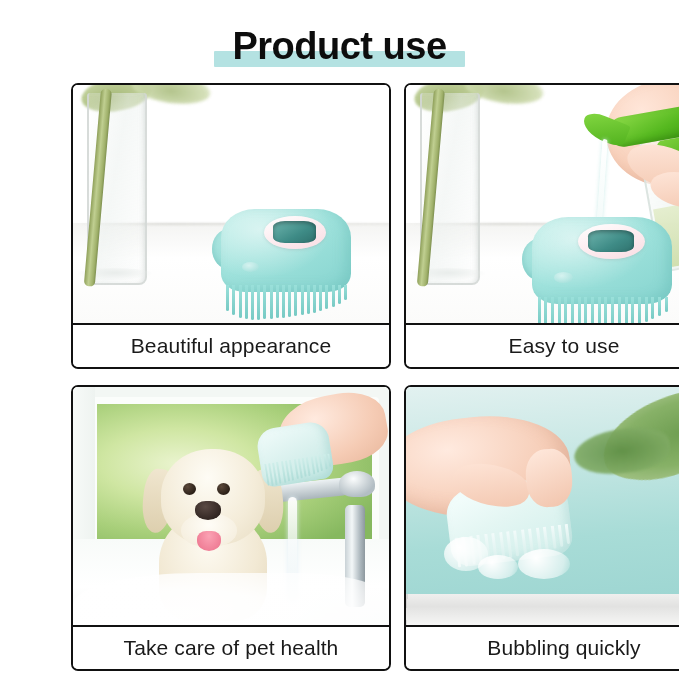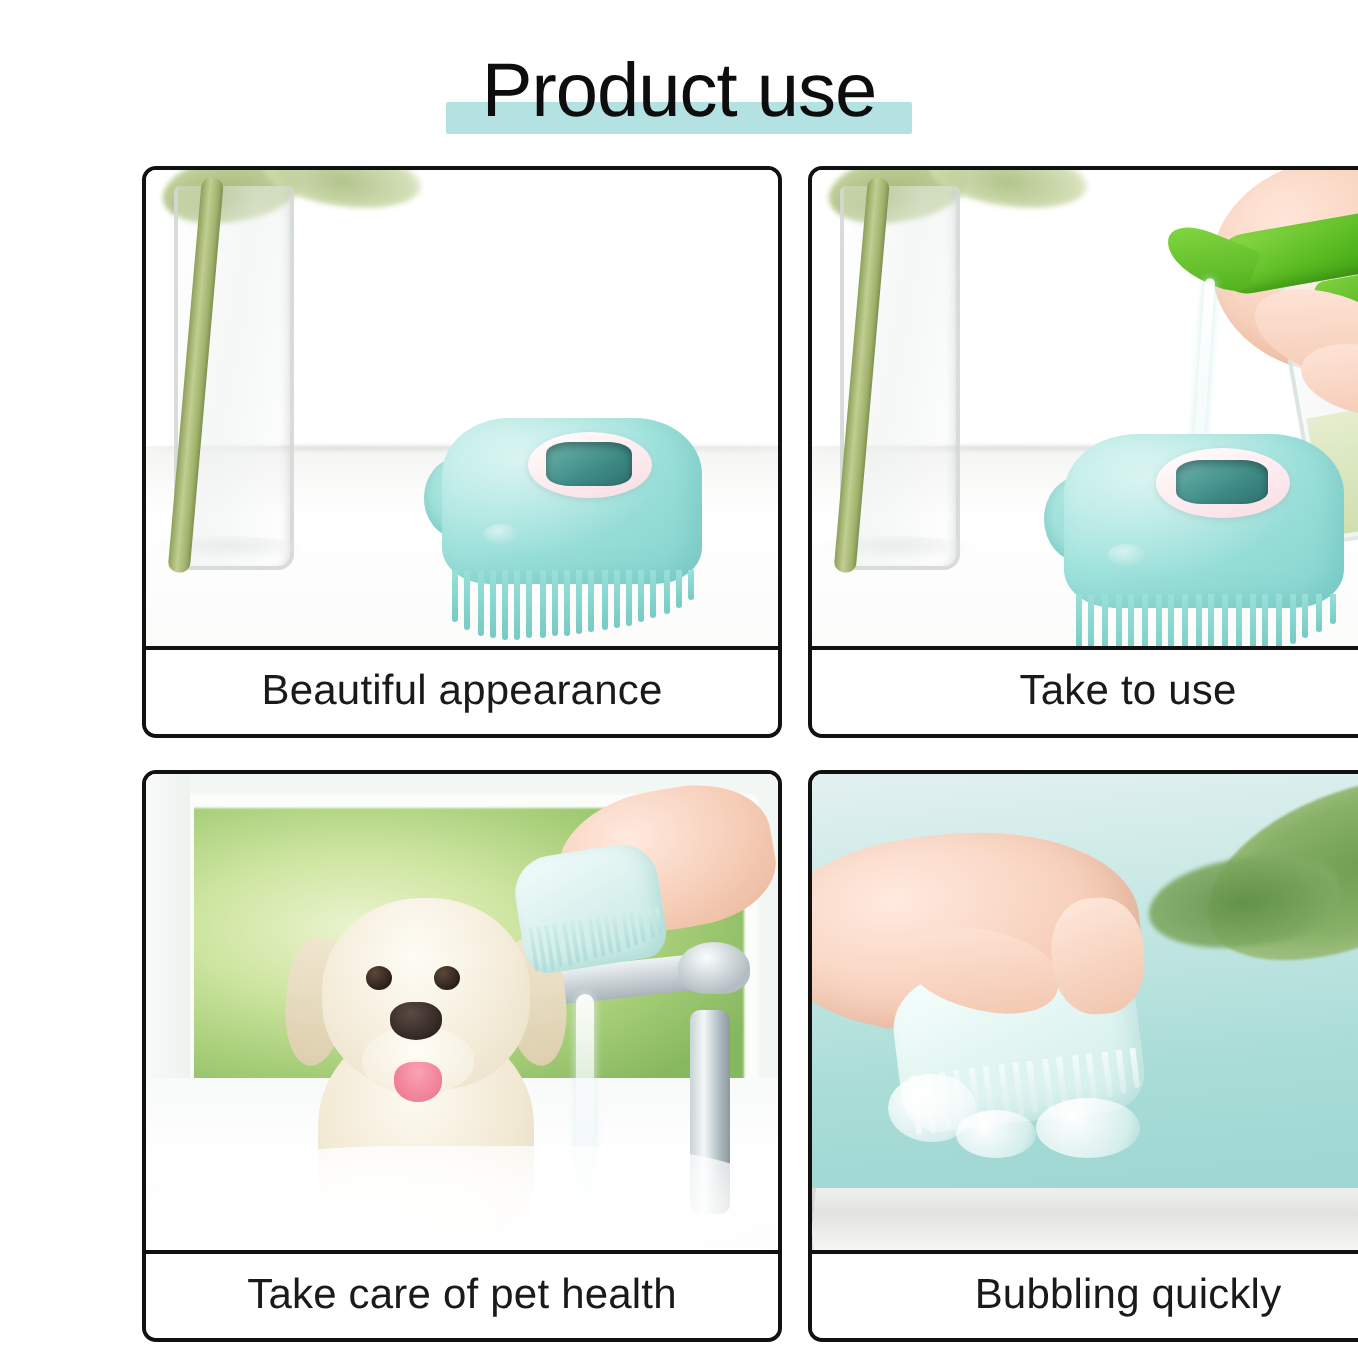--- a/index.html
+++ b/index.html
@@ -13,21 +13,21 @@
   }
   .page{position:absolute;left:0;top:0;width:679px;height:679px;}
 
   
   .title-wrap{
     position:absolute;left:0;top:18px;width:679px;height:56px;
     display:flex;align-items:center;justify-content:center;
   }
   .title{
     position:relative;display:inline-block;
-    font-size:38px;font-weight:normal;color:#0d0d0d;
+    font-size:38px;font-weight:bold;color:#0d0d0d;
     letter-spacing:-0.5px;line-height:44px;padding:0 18px;
   }
   .title-hl{
     position:absolute;left:0;right:0;bottom:1px;height:16px;
     background:#b4e2e2;z-index:0;border-radius:1px;
   }
   .title-text{position:relative;z-index:1;}
 
   
   .grid{
@@ -483,21 +483,21 @@
                 <i style="height:27px"></i>
               <i style="height:25px"></i>
                 <i style="height:22px"></i>
                 <i style="height:19px"></i>
                 <i style="height:15px"></i>
             </div>
           </div>
         </div>
       </div>
       <div class="caption">
-        <span>Take to use</span>
+        <span>Easy to use</span>
       </div>
     </div>
 
     <div class="panel">
       <div class="photo">
         <div class="scene-bath">
           <div class="window"></div>
           <div class="window-mull"></div>
           <div class="wall-l"></div>
           <div class="counter"></div>

